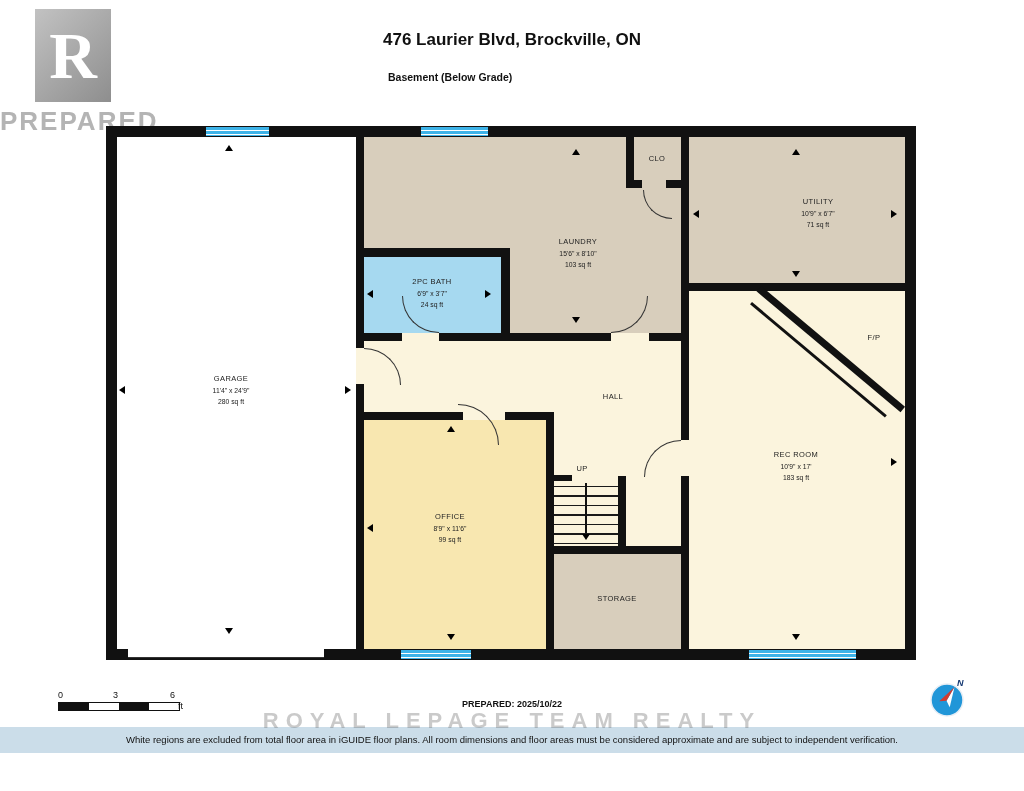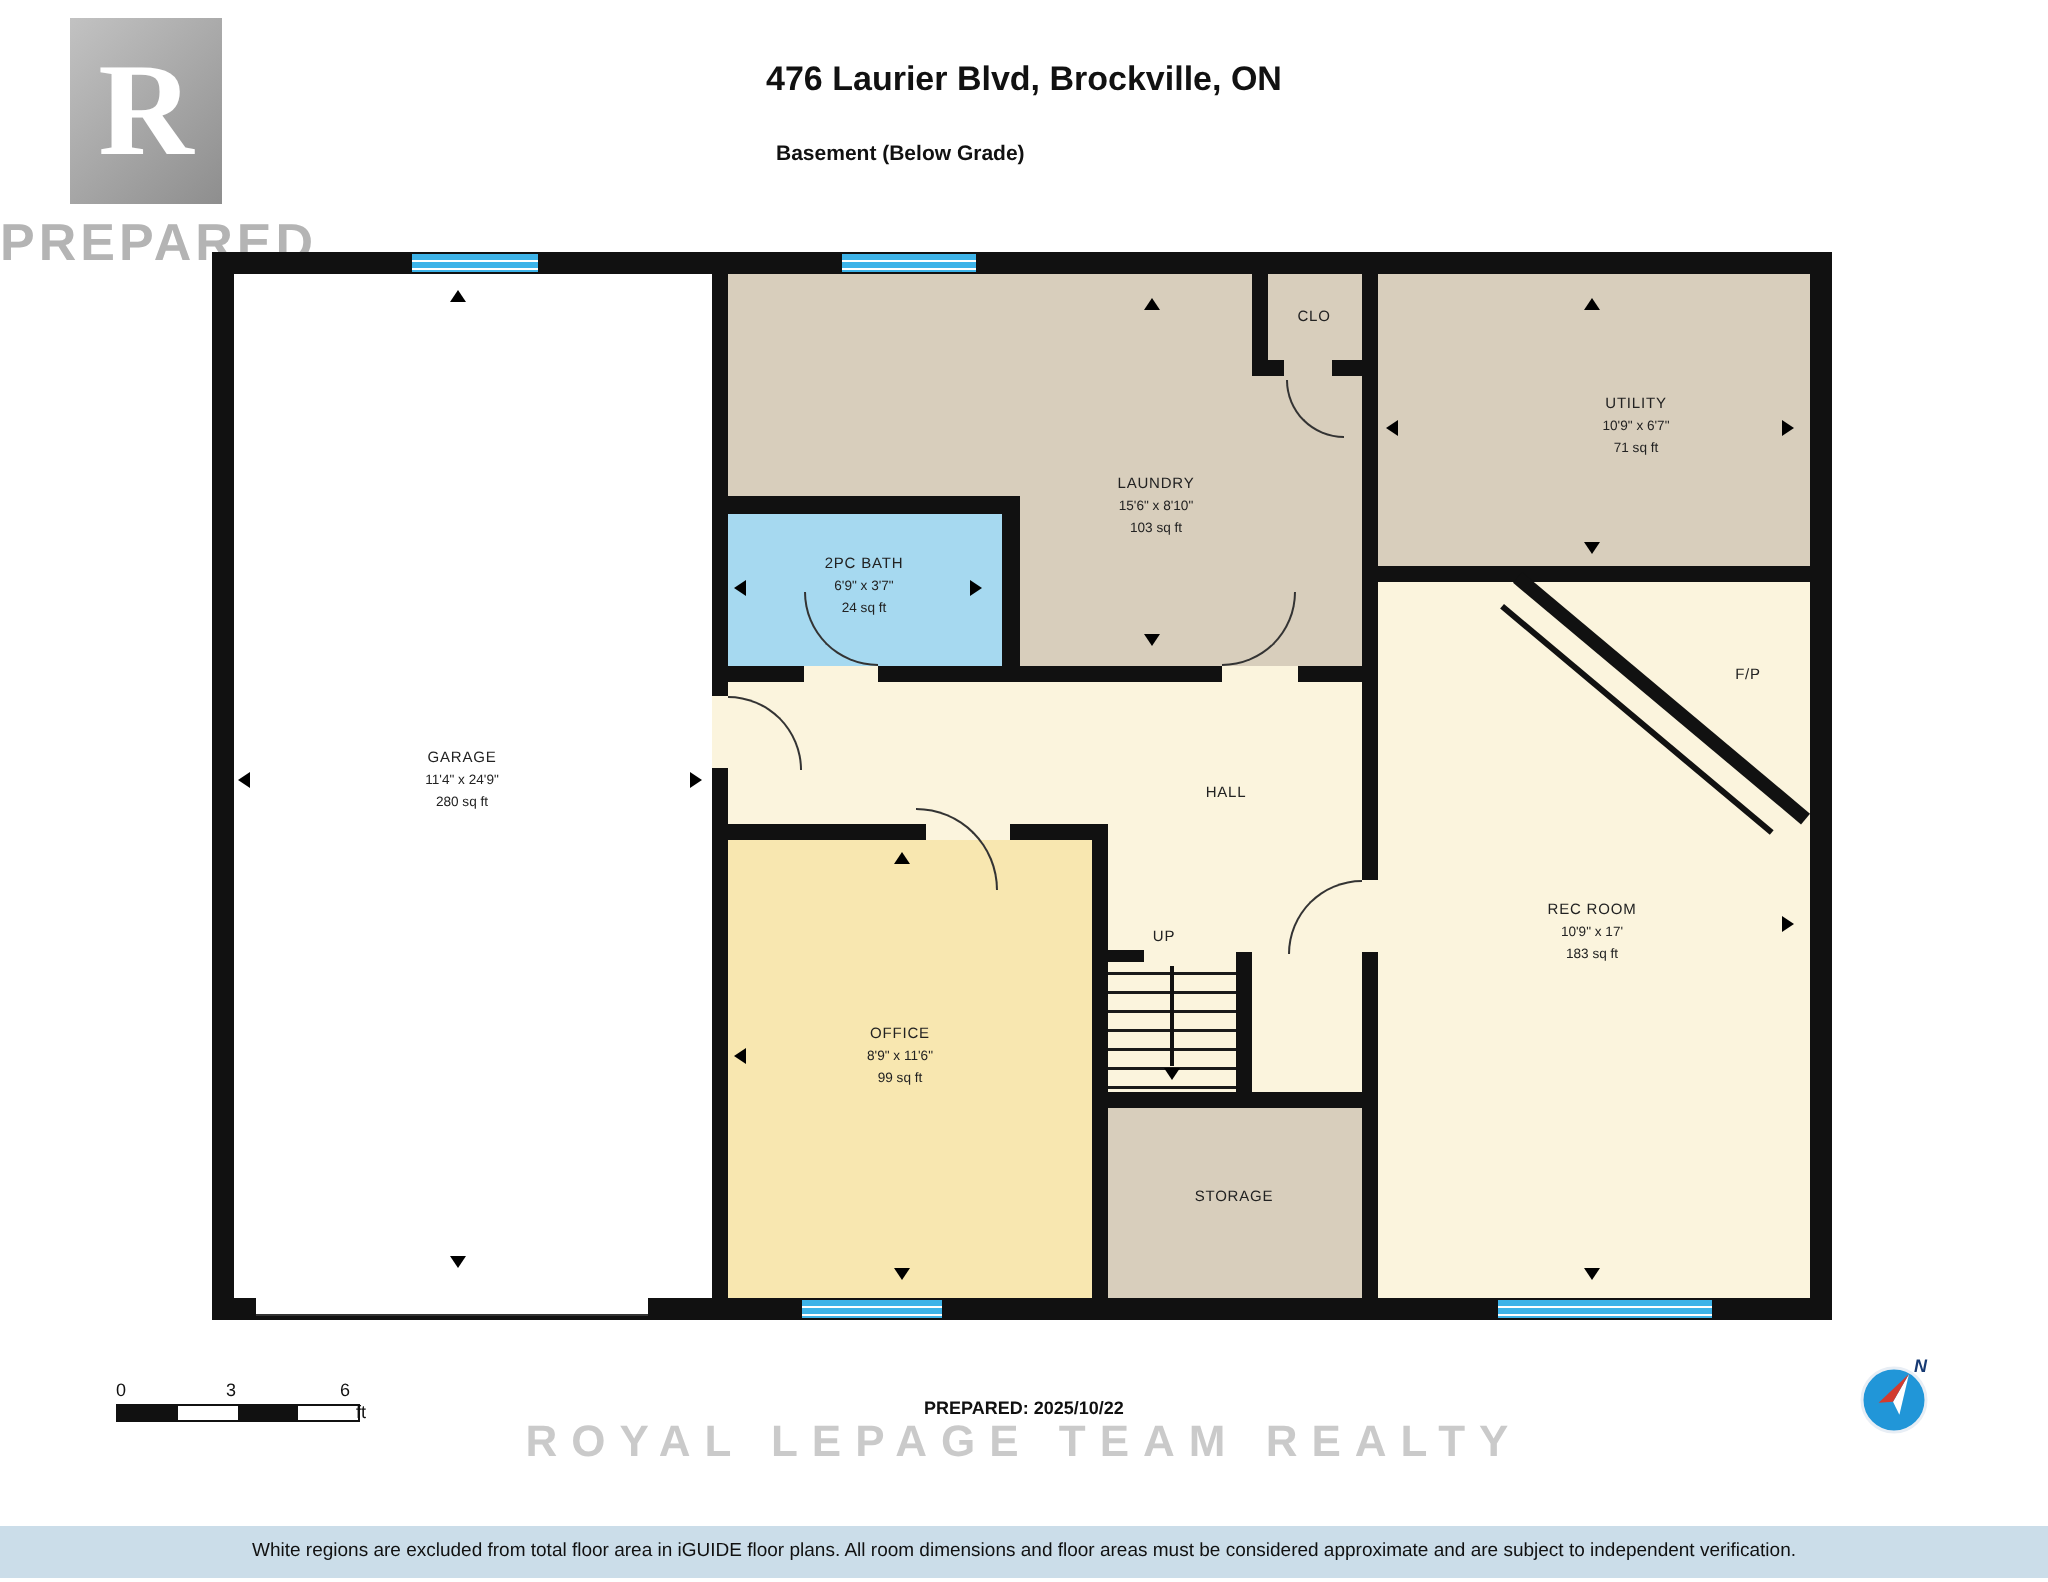--- a/index.html
+++ b/index.html
@@ -53,21 +53,21 @@
   .scalebar .n0{position:absolute;left:0;top:0;}
   .scalebar .n3{position:absolute;left:55px;top:0;}
   .scalebar .n6{position:absolute;left:112px;top:0;}
   .scalebar .bar{position:absolute;left:0;top:12px;width:120px;height:7px;border:1px solid #111;
     background:linear-gradient(to right,#111 0 30px,#fff 30px 60px,#111 60px 90px,#fff 90px 120px);}
   .scalebar .unit{position:absolute;left:120px;top:11px;}
 
   .prepared{position:absolute;left:0;top:699px;width:100%;text-align:center;font-size:9px;font-weight:bold;color:#111;z-index:6;}
   .watermark{position:absolute;left:0;top:708px;width:100%;text-align:center;font-size:22px;font-weight:bold;
     letter-spacing:7px;color:rgba(95,95,95,.33);z-index:5;pointer-events:none;}
-  .footerbar{position:absolute;left:0;top:727px;width:1024px;height:26px;background:#cbdde9;z-index:1;margin-top:36px;}
+  .footerbar{position:absolute;left:0;top:727px;width:1024px;height:26px;background:#cbdde9;z-index:1;}
   .footerbar .txt{width:100%;text-align:center;font-size:9.5px;color:#111;line-height:26px;}
 
   .compass{position:absolute;left:928px;top:681px;width:44px;height:40px;}
   .compass .n{position:absolute;left:29px;top:-3px;font-size:9px;font-weight:bold;font-style:italic;color:#173a73;}
 </style>
 </head>
 <body>
 
 <div class="page">
 

